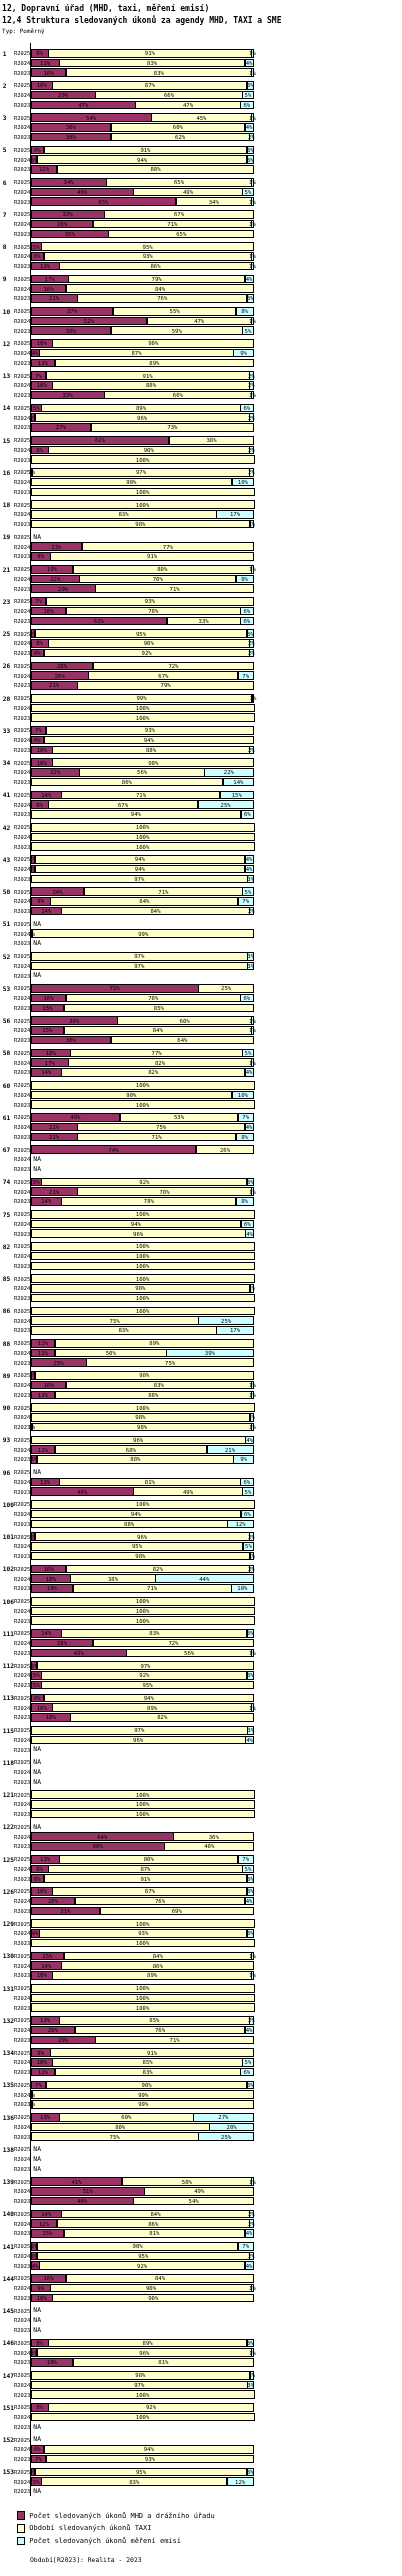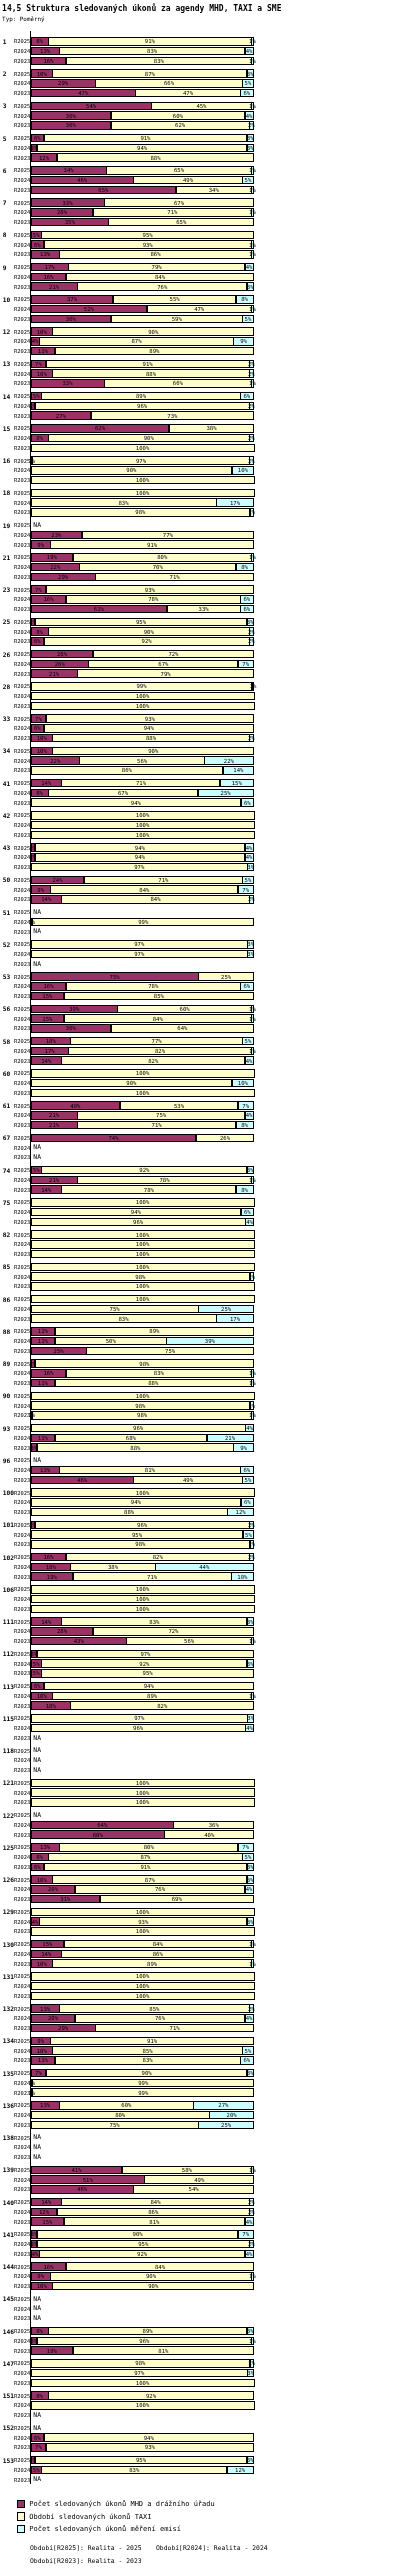--- a/index.html
+++ b/index.html
@@ -26,21 +26,22 @@
   .legend-label{font-size:7px;white-space:nowrap;}
   #footnotes{margin:7.5px 0 0 30px;font-size:6.4px;}
   .fn-row{display:flex;line-height:13px;}
   .fn-col1{width:126px;white-space:nowrap;}
   .fn-col2{white-space:nowrap;}
 </style>
 </head>
 <body>
 
 <div id="header">
-  <div id="subtitle">14,5 Struktura sledovaných úkonů za agendy MHD, TAXI a SME</div>
+  <div id="title">12, Dopravní úřad (MHD, taxi, měření emisí)</div>
+  <div id="subtitle">12,4 Struktura sledovaných úkonů za agendy MHD, TAXI a SME</div>
   <div id="type-label">Typ: Poměrný</div>
 </div>
 
 <div id="chart">
     <div class="group">
       <div class="row">
         <div class="gnum">1</div>
         <div class="ylabel">R2025</div>
         <div class="bararea">
           <div class="bar">
@@ -3454,20 +3455,16 @@
     <span class="legend-label">Období sledovaných úkonů TAXI</span>
   </div>
   <div class="legend-item">
     <span class="swatch" style="background-color: rgb(204, 255, 255);"></span>
     <span class="legend-label">Počet sledovaných úkonů měření emisí</span>
   </div>
 </div>
 
 <div id="footnotes">
   <div class="fn-row">
-    <span class="fn-col1">Období[R2025]: Realita - 2025</span>
-    <span class="fn-col2">Období[R2024]: Realita - 2024</span>
-  </div>
-  <div class="fn-row">
     <span class="fn-col1">Období[R2023]: Realita - 2023</span>
   </div>
 </div>
 
 
 </body></html>

